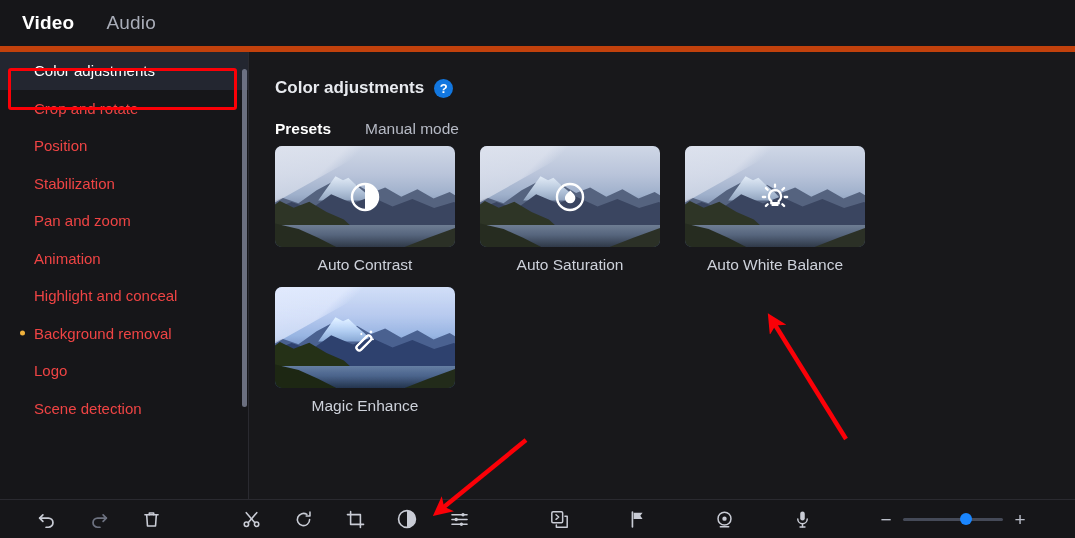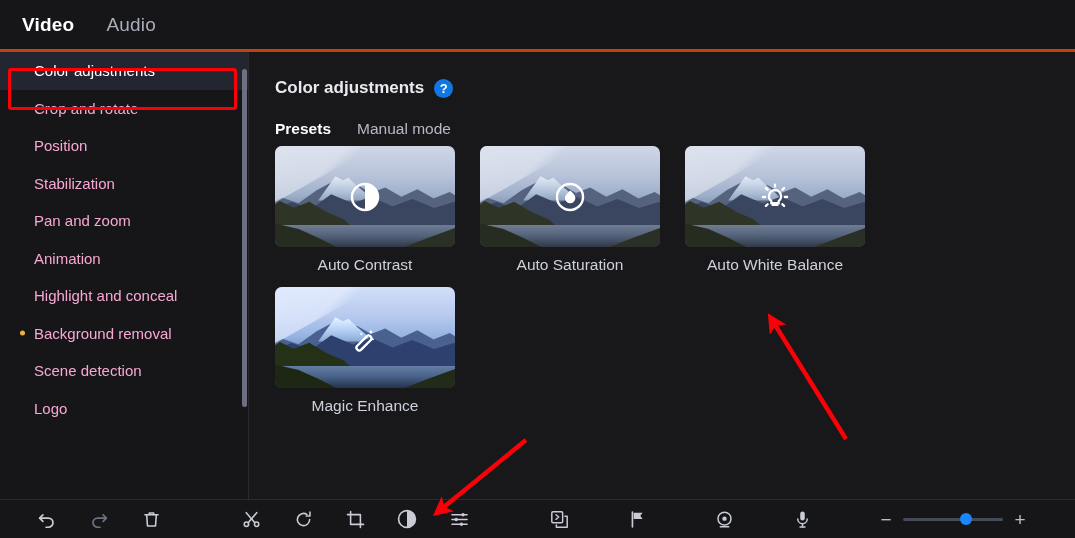--- a/index.html
+++ b/index.html
@@ -17,21 +17,21 @@
     -webkit-font-smoothing: antialiased;
   }
 
   
   .tabbar {
     position: absolute;
     left: 0; top: 0;
     width: 1075px;
     height: 52px;
     background: #161619;
-    border-bottom: 3px solid #c2410c;
+    border-bottom: 6px solid #c2410c;
     display: flex;
     align-items: center;
     padding-left: 22px;
     box-sizing: border-box;
   }
   .tab {
     font-size: 19px;
     margin-right: 32px;
     letter-spacing: .2px;
     cursor: pointer;
@@ -50,21 +50,21 @@
     box-sizing: border-box;
     overflow: hidden;
   }
   .side-item {
     position: relative;
     height: 37.5px;
     display: flex;
     align-items: center;
     padding-left: 34px;
     font-size: 15px;
-    color: #f9a8d4;
+    color: #ef4444;
     cursor: pointer;
     box-sizing: border-box;
   }
   .side-item.selected {
     background: #232630;
     color: #ffffff;
   }
   .side-dot {
     position: absolute;
     left: 20px;
@@ -127,21 +127,21 @@
     font-weight: 700;
     display: flex;
     align-items: center;
     justify-content: center;
     cursor: pointer;
     line-height: 1;
   }
   .modes {
     display: flex;
     align-items: center;
-    gap: 26px;
+    gap: 34px;
     margin-top: 22px;
   }
   .mode {
     font-size: 15.5px;
     cursor: pointer;
   }
   .mode.active { color: #ffffff; font-weight: 700; }
   .mode.inactive { color: #b6bac5; font-weight: 400; }
 
   .grid {
@@ -316,24 +316,24 @@
     <span>Animation</span>
   </div>
   <div class="side-item">
     <span>Highlight and conceal</span>
   </div>
   <div class="side-item">
     <span class="side-dot"></span>
     <span>Background removal</span>
   </div>
   <div class="side-item">
+    <span>Logo</span>
+  </div>
+  <div class="side-item">
     <span>Scene detection</span>
-  </div>
-  <div class="side-item">
-    <span>Logo</span>
   </div>
   <div class="sb-track"></div>
 </div>
 <div class="redbox"></div>
 
 <div class="main">
 
   <div class="panel-title-row">
     <div class="panel-title">Color adjustments</div>
     <div class="help-icon">?</div>

